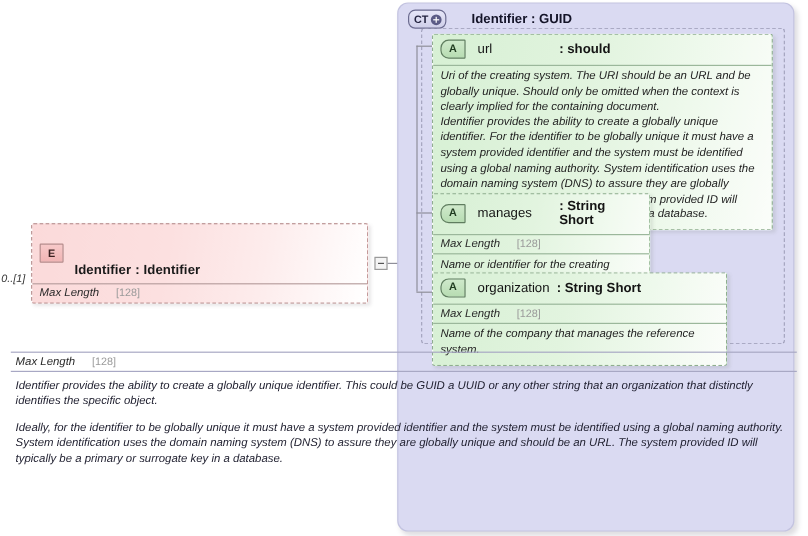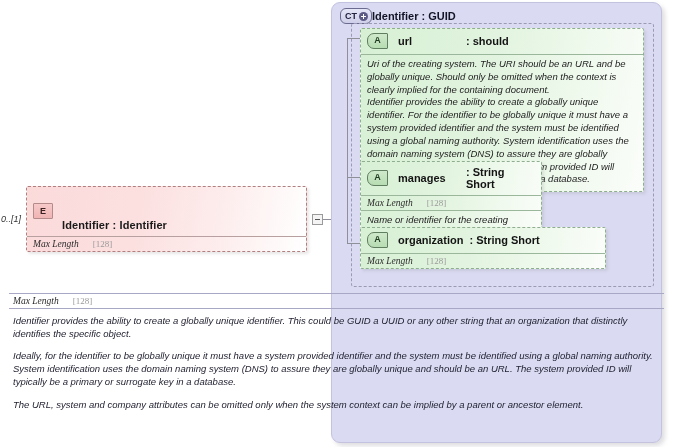--- a/index.html
+++ b/index.html
@@ -52,21 +52,20 @@
     color: #1a1a1a;
     letter-spacing: 0.1px;
     margin-top: 28px;
   }
   .facet-row {
     border-top: 1px solid #b9a0a0;
     padding: 2px 6px 2px 6px;
     display: flex;
     align-items: baseline;
     gap: 14px;
-    font-family: Liberation Serif, serif;
   }
   .facet-name {
     font-size: 9.5px;
     font-style: italic;
     color: #2b2b2b;
   }
   .facet-val {
     font-size: 9px;
     color: #9a9a9a;
   }
@@ -76,21 +75,21 @@
     font-size: 9.5px;
     font-style: italic;
     color: #232323;
     line-height: 1.35;
   }
 
   
   #cardinality {
     position: absolute;
     left: 1px;
-    top: 214px;
+    top: 227px;
     font-size: 9px;
     font-style: italic;
     color: #333;
   }
 
   
   #connector-toggle {
     position: absolute;
     left: 312px;
     top: 214px;
@@ -139,21 +138,21 @@
   }
   .icon-ct {
     display: inline-flex;
     align-items: center;
     gap: 2px;
     border: 1px solid #6b6b8f;
     border-radius: 6px;
     background: linear-gradient(#e6e6f8, #cfcfe9);
     padding: 0 3px 0 4px;
     height: 14px;
-    margin-right: 0;
+    margin-right: 21px;
     flex: none;
   }
   .icon-ct .ct-txt {
     font-size: 9px;
     font-weight: bold;
     color: #23233f;
     line-height: 12px;
   }
   .plus-circle {
     width: 9px;
@@ -229,21 +228,21 @@
     font-size: 9px;
     line-height: 13px;
     text-align: center;
     color: #1f3a1f;
     font-weight: bold;
     margin-right: 10px;
     flex: none;
   }
   .attr-name {
     font-size: 11px;
-    font-weight: bold;
+    font-weight: normal;
     color: #141414;
   }
   .attr-type {
     font-size: 11px;
     font-weight: bold;
     color: #141414;
   }
   .attr-box .facet-row { border-top: 1px solid #9bb79b; }
   .attr-box .doc-row { border-top: 1px solid #9bb79b; }
 
@@ -334,25 +333,25 @@
 <div class="attr-box" style="top:227px; width:246px;">
   <div class="hdr">
     <span class="icon-a">A</span>
     <span class="attr-name">organization</span>
     <span class="attr-type" style="margin-left:6px;"><span>:</span>&nbsp;<span>String Short</span></span>
   </div>
   <div class="facet-row">
     <span class="facet-name">Max Length</span>
     <span class="facet-val">[128]</span>
   </div>
+  <div class="doc-row">Name of the company that manages the reference system.</div>
 </div>
 
 <div id="ct-doc">
   <div class="facet-row">
     <span class="facet-name">Max Length</span>
     <span class="facet-val">[128]</span>
   </div>
   <div class="body">
     <p>Identifier provides the ability to create a globally unique identifier.   This could be GUID a UUID or any other string that an organization that distinctly identifies the specific object.</p>
     <p>Ideally, for the identifier to be globally unique it must have a system provided identifier and the system must be identified using a global naming authority. System identification uses the domain naming system (DNS) to assure they are globally unique and should be an URL.  The system provided ID will typically be a primary or surrogate key in a database.</p>
-    <p>The URL, system and company attributes can be omitted only when the system context can be implied by a parent or ancestor element.</p>
   </div>
 </div>
 
 </body></html>

